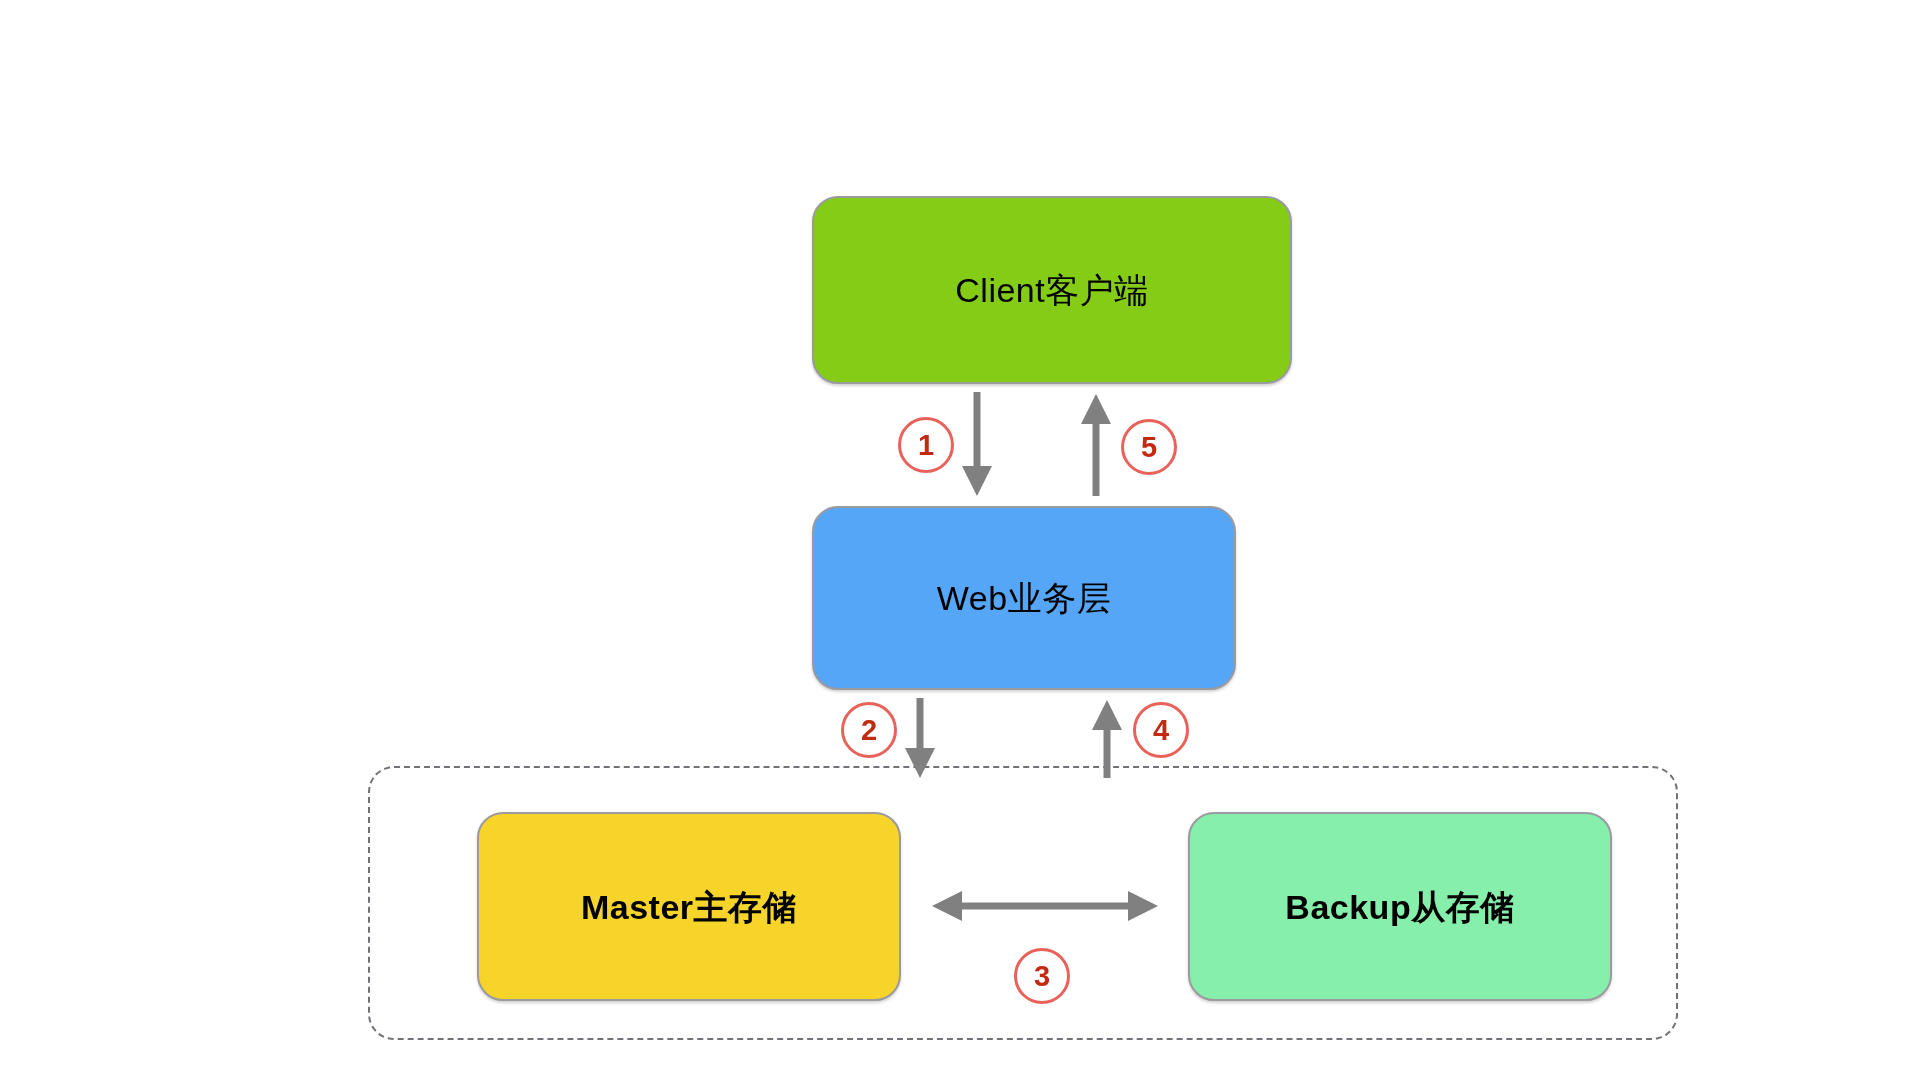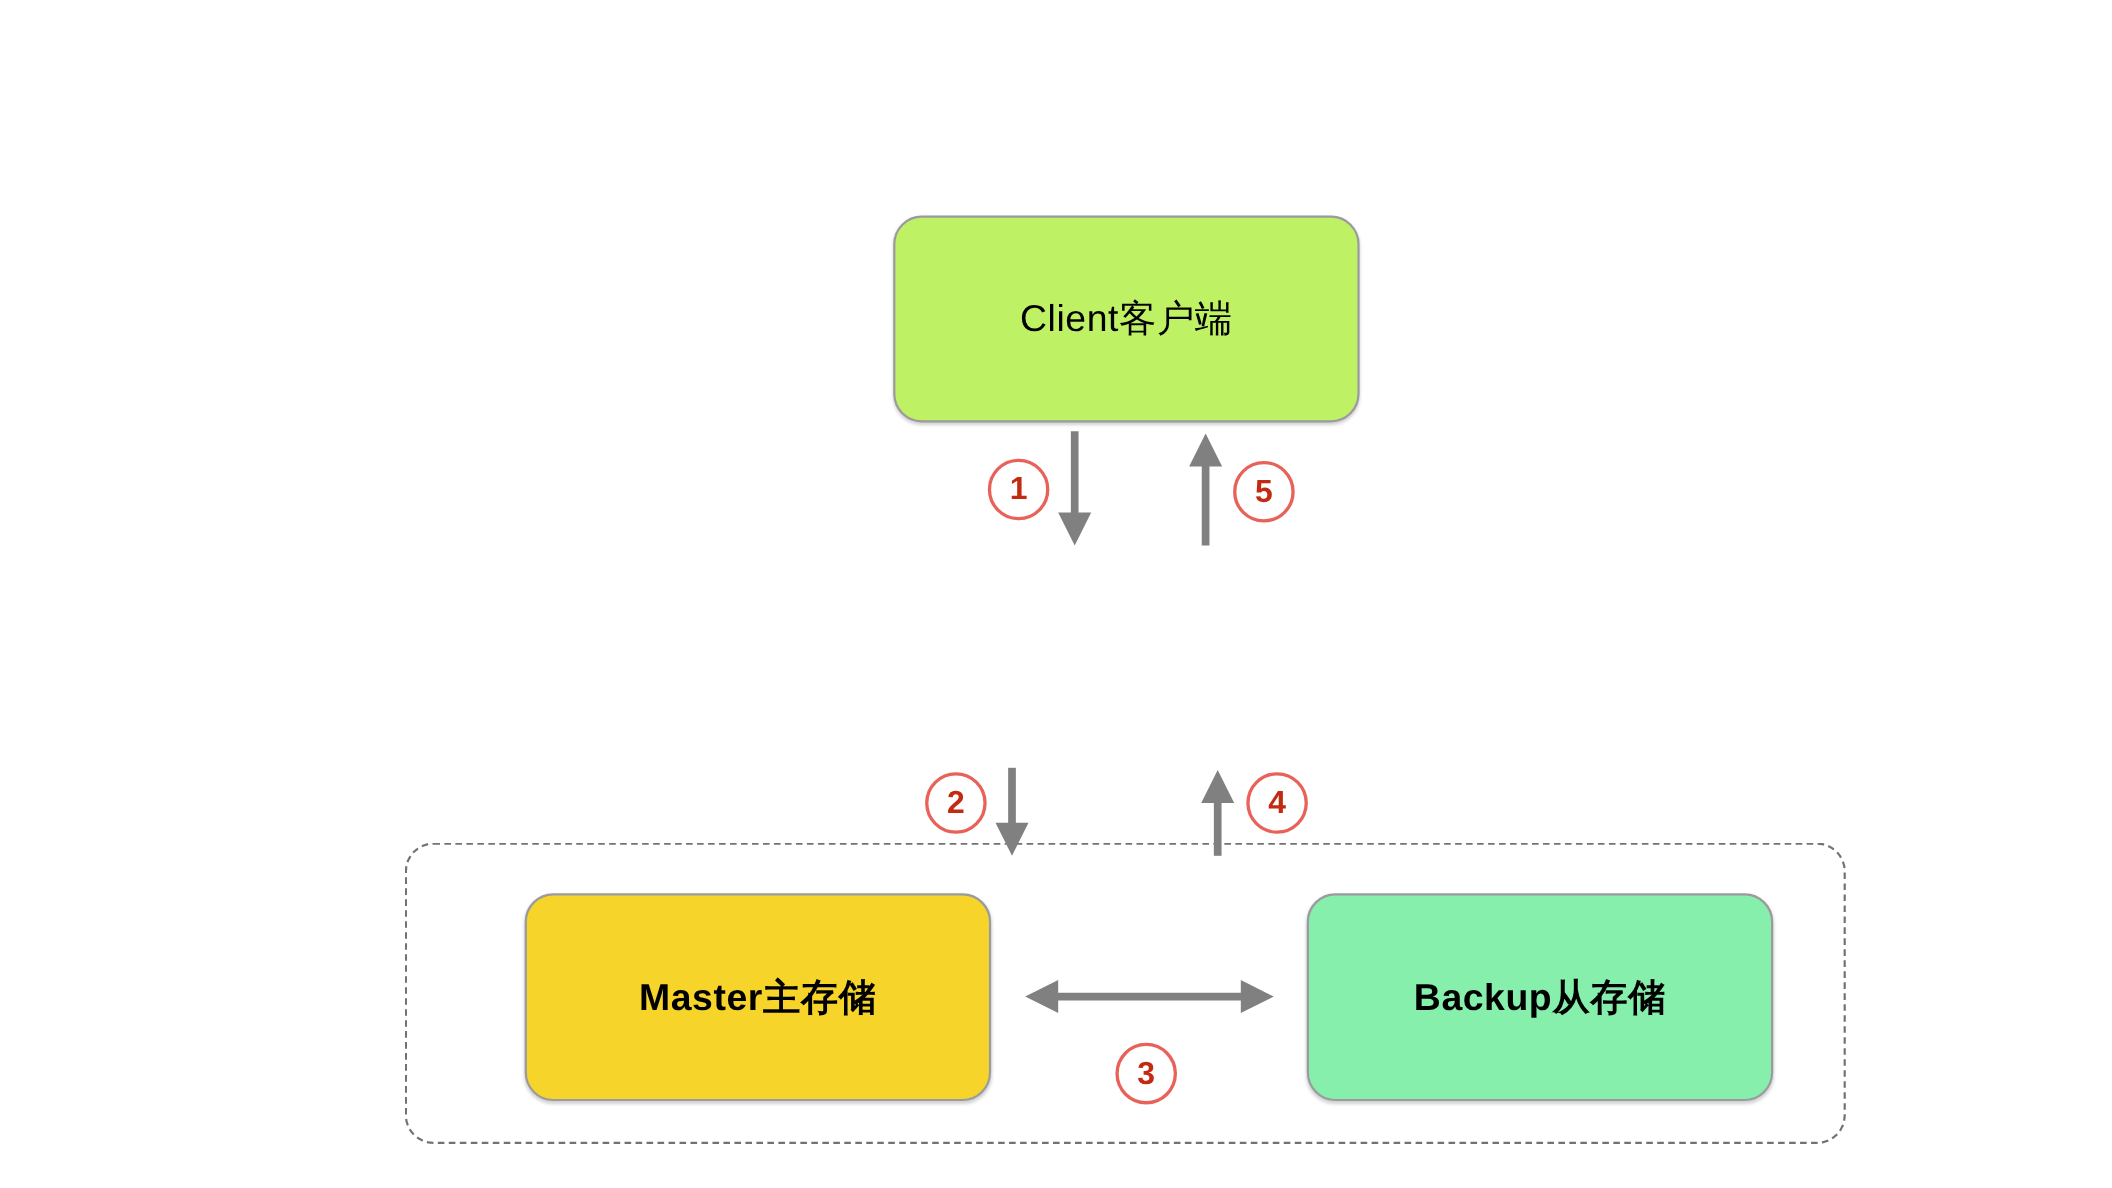--- a/index.html
+++ b/index.html
@@ -34,22 +34,22 @@
     letter-spacing: 0.5px;
     line-height: 1;
     white-space: nowrap;
     box-shadow: 0 2px 3px rgba(0,0,0,0.18);
   }
   .node-label { display: inline-block; }
   .node-label.bold { font-weight: bold; }
 
   #client-node {
     left: 812px;  top: 196px;
-    width: 424px; height: 188px;
-    background: #bef264;
+    width: 480px; height: 188px;
+    background: #84cc16;
   }
   #web-node {
     left: 812px;  top: 506px;
     width: 424px; height: 184px;
     background: #56A6F7;
   }
   #master-node {
     left: 477px;  top: 812px;
     width: 424px; height: 189px;
     background: #F6D42A;
@@ -104,20 +104,23 @@
 <body>
 
 <div id="canvas">
 
   <div id="storage-group"></div>
 
   <div class="node" id="client-node">
     <span class="node-label">Client客户端</span>
   </div>
 
+  <div class="node" id="web-node">
+    <span class="node-label">Web业务层</span>
+  </div>
 
   <div class="node" id="master-node">
     <span class="node-label bold">Master主存储</span>
   </div>
 
   <div class="node" id="backup-node">
     <span class="node-label bold">Backup从存储</span>
   </div>
 
   <div class="arrow" style="left:955px; top:392px;">

